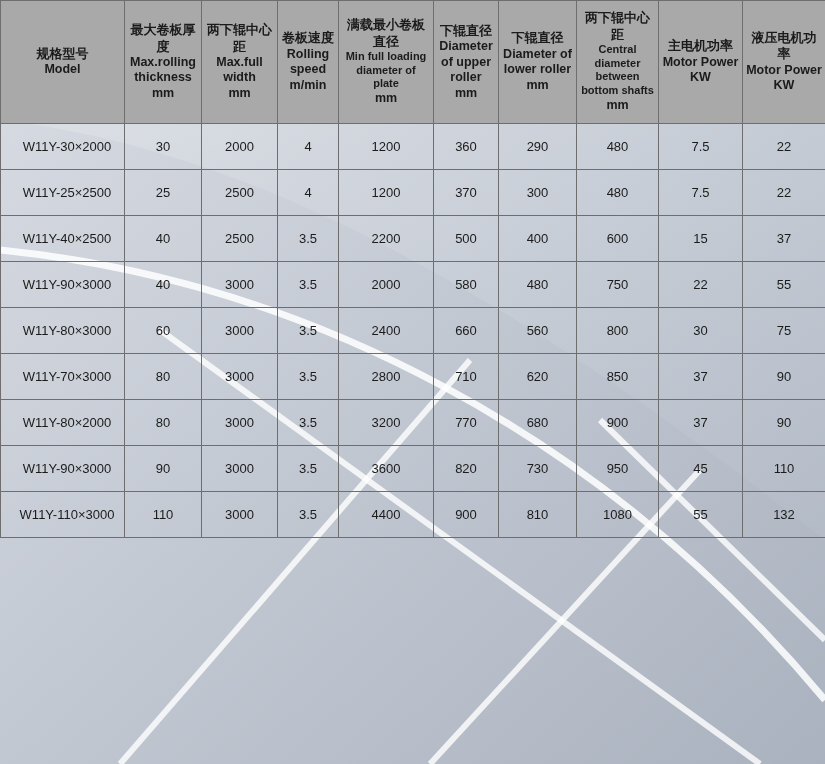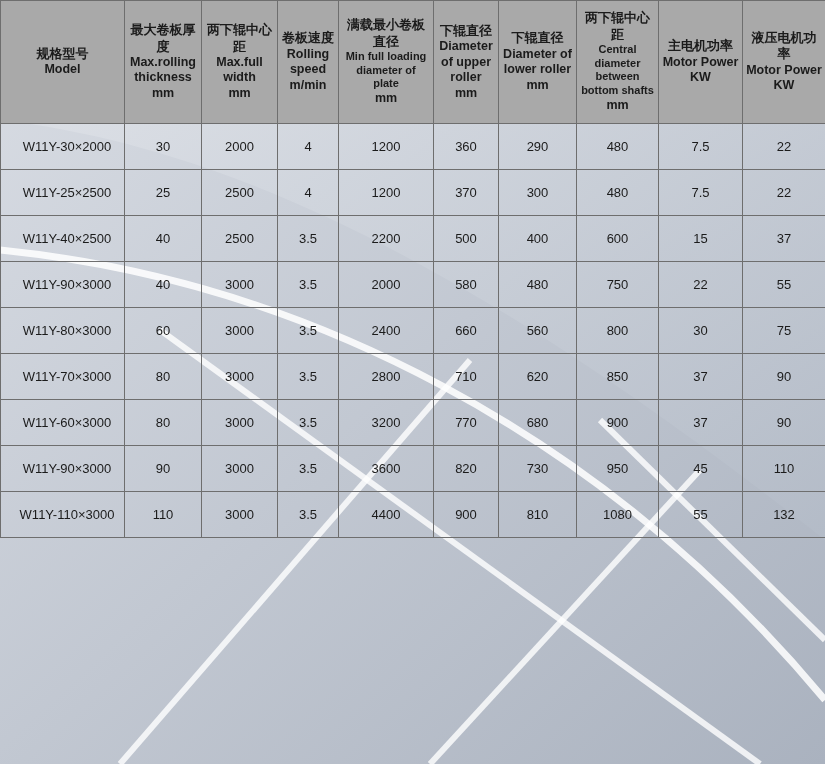--- a/index.html
+++ b/index.html
@@ -239,21 +239,21 @@
           <td>3000</td>
           <td>3.5</td>
           <td>2800</td>
           <td>710</td>
           <td>620</td>
           <td>850</td>
           <td>37</td>
           <td>90</td>
         </tr>
         <tr>
-          <td class="model">W11Y-60×3000</td>
+          <td class="model">W11Y-80×2000</td>
           <td>80</td>
           <td>3000</td>
           <td>3.5</td>
           <td>3200</td>
           <td>770</td>
           <td>680</td>
           <td>900</td>
           <td>37</td>
           <td>90</td>
         </tr>

